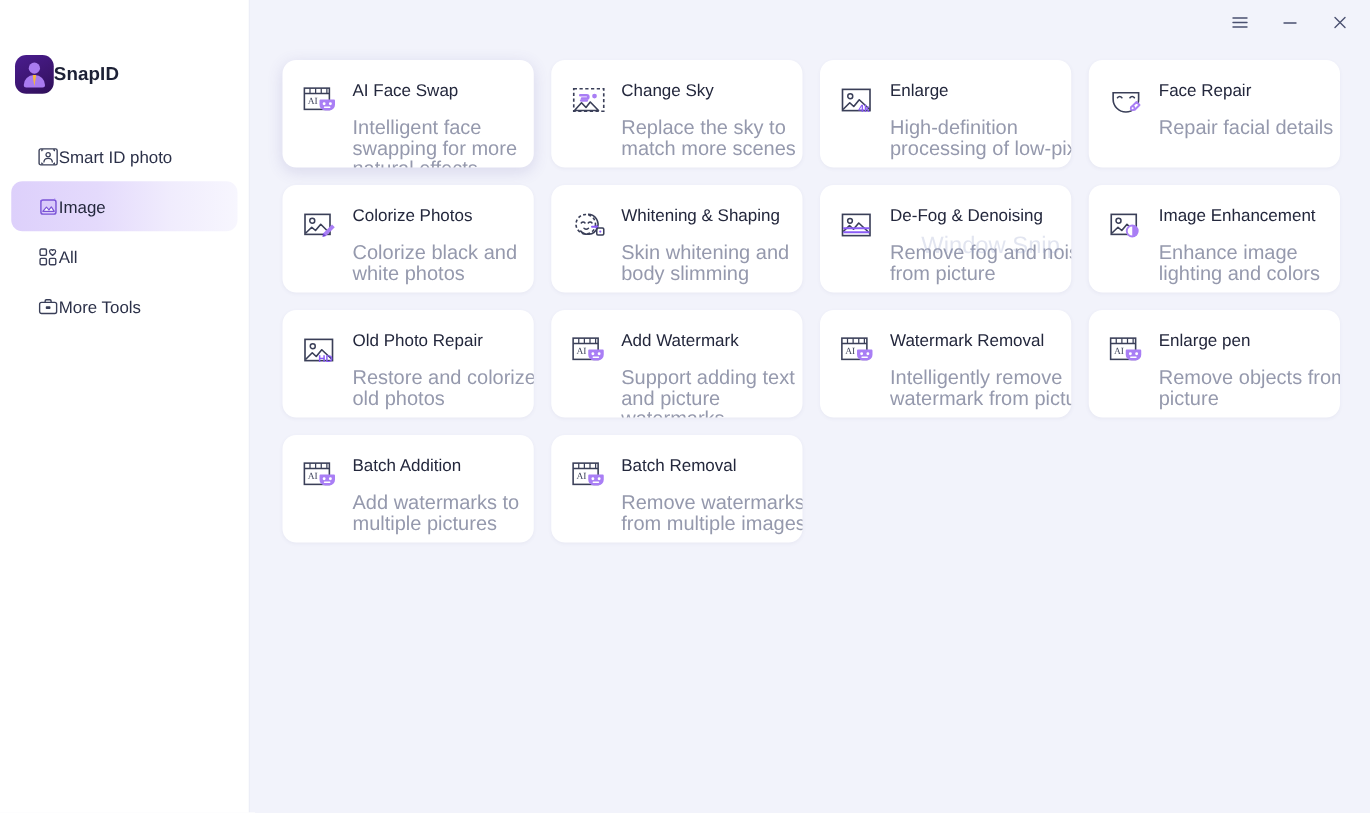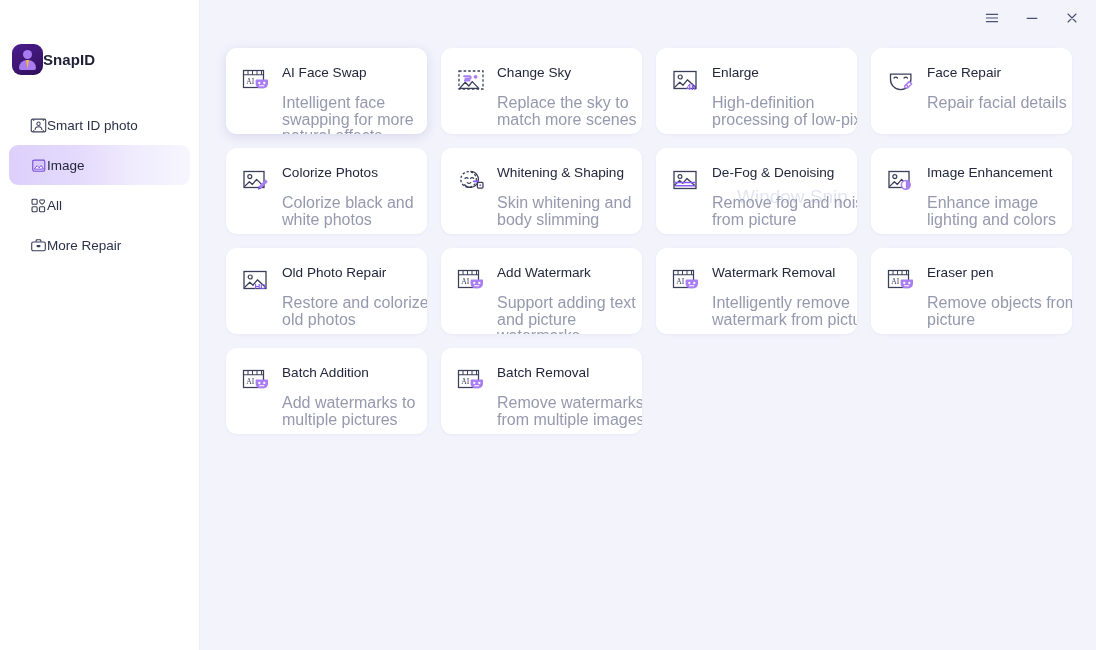--- a/index.html
+++ b/index.html
@@ -223,21 +223,21 @@
       </div>
 
       <div class="nav-item">
         <span class="nav-icon">
           <svg viewBox="0 0 20 20" width="17" height="17">
             <rect x="2" y="5.8" width="16" height="10.4" rx="1.8" fill="none" stroke="#3a3f58" stroke-width="1.3"></rect>
             <path d="M7.2 5.6V4.4c0-.6.5-1.1 1.1-1.1h3.4c.6 0 1.1.5 1.1 1.1v1.2" fill="none" stroke="#3a3f58" stroke-width="1.3"></path>
             <rect x="7.8" y="9.4" width="4.4" height="2.6" rx=".7" fill="#3a3f58"></rect>
           </svg>
         </span>
-        <span class="nav-label">More Repair</span>
+        <span class="nav-label">More Tools</span>
       </div>
 
     </div>
   </div>
 
   <div class="main">
 
     <div class="titlebar">
       <div class="win-btn">
         <svg viewBox="0 0 20 20" width="16" height="16">
@@ -450,21 +450,21 @@
             <path d="M2.5 9.8h20" stroke="#3a3f58" stroke-width="1.1"></path>
             <path d="M7 5.5v4.3M11.5 5.5v4.3M16 5.5v4.3M20.5 5.5v4.3" stroke="#3a3f58" stroke-width="1"></path>
             <text x="5.2" y="18.6" font-family="'Liberation Serif',serif" font-size="7.6" fill="#3a3f58">AI</text>
             <path d="M15.6 14.6h10.4c.6 0 1 .4 1 1v3.1a4.6 4.6 0 0 1-4.6 4.6h-3.2a4.6 4.6 0 0 1-4.6-4.6v-3.1c0-.6.4-1 1-1z" fill="#a97ef5"></path>
             <circle cx="18.3" cy="18" r="1.15" fill="#fff"></circle>
               <circle cx="23.3" cy="18" r="1.15" fill="#fff"></circle>
             <path d="M18.6 20.8h4.2" stroke="#fff" stroke-width="1.1" stroke-linecap="round"></path>
           </svg>
         </span>
         <div class="card-text">
-          <div class="card-title">Eraser pen</div>
+          <div class="card-title">Enlarge pen</div>
           <div class="card-desc">Remove objects from picture</div>
         </div>
       </div>
 
       <div class="card">
         <span class="card-icon">
           <svg viewBox="0 0 30 30" width="30" height="30">
             <rect x="2.5" y="5.5" width="20" height="17" fill="none" stroke="#3a3f58" stroke-width="1.25"></rect>
             <path d="M2.5 9.8h20" stroke="#3a3f58" stroke-width="1.1"></path>
             <path d="M7 5.5v4.3M11.5 5.5v4.3M16 5.5v4.3M20.5 5.5v4.3" stroke="#3a3f58" stroke-width="1"></path>

